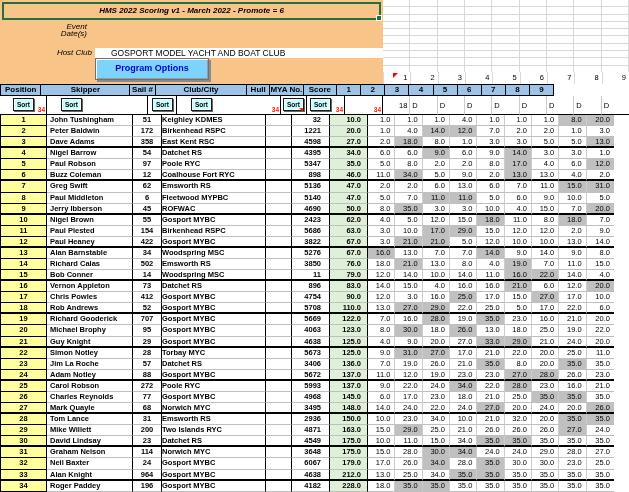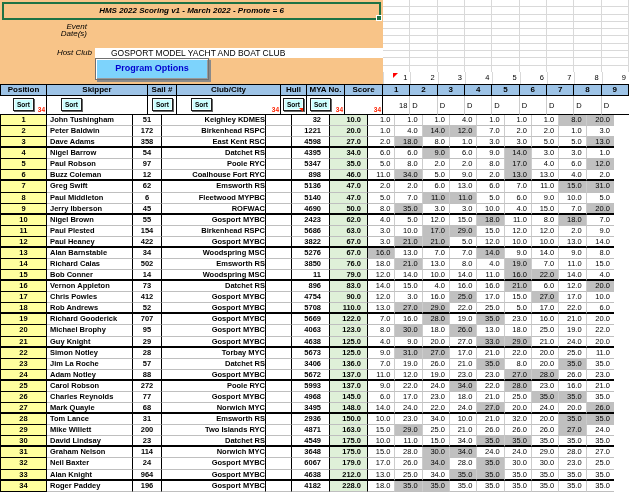--- a/index.html
+++ b/index.html
@@ -24,21 +24,21 @@
     background-image:
       repeating-linear-gradient(to right,transparent 0px,transparent 26.33px,#d9d9d9 26.33px,#d9d9d9 27.33px),
       repeating-linear-gradient(to bottom,transparent 0px,transparent 6.3px,#d9d9d9 6.3px,#d9d9d9 7.3px);}
   .race-num-row{position:absolute;left:383px;top:72px;width:246px;height:12px;display:flex;}
   .race-num-cell{width:27.333px;box-sizing:border-box;border-left:1px solid #d9d9d9;text-align:right;
     font-size:7.5px;line-height:12px;padding-right:3px;position:relative;color:#000;}
   .red-flag{position:absolute;right:12px;top:1px;width:0;height:0;
     border-top:5px solid #FF0000;border-right:5px solid transparent;}
 
   
-  .header-row{position:absolute;left:0;top:84px;width:629px;height:12px;display:flex;}
+  .header-row{position:absolute;left:0;top:84px;width:554px;height:12px;display:flex;}
   .hcell{box-sizing:border-box;background:#9DC3E6;border-top:1px solid #000;border-bottom:1px solid #000;
     border-right:1px solid #000;font-weight:bold;font-size:8px;line-height:10px;text-align:center;
     color:#000;overflow:hidden;white-space:nowrap;}
   .hcell.first{border-left:1px solid #000;}
 
   
   .sort-row{position:absolute;left:0;top:96px;width:629px;height:19px;display:flex;}
   .scell{box-sizing:border-box;position:relative;border-right:1px solid #000;border-bottom:1px solid #000;
     font-size:7.5px;color:#000;}
   .scell.race{border-right:1px solid #cccccc;font-size:7.5px;line-height:12px;}
@@ -53,21 +53,21 @@
   .discard-flag{position:absolute;left:2px;top:4px;}
 
   
   .rows-wrap{position:absolute;left:0;top:115px;width:629px;height:377px;overflow:hidden;}
   .trow{display:flex;height:11.088px;}
   .c{box-sizing:border-box;border-right:1px solid #000;border-bottom:1px solid #bfbfbf;
     font-size:7.5px;font-weight:bold;line-height:10.5px;color:#000;overflow:hidden;white-space:nowrap;}
   .c.pos{width:47px;background:#FFFF9E;text-align:center;border-left:1px solid #000;border-bottom:1px solid #000;}
   .c.skip{width:86px;padding-left:3px;}
   .c.sail{width:29px;text-align:center;}
-  .c.club{width:104px;text-align:right;}
+  .c.club{width:104px;text-align:left;}
   .c.hull{width:26px;}
   .c.mya{width:38px;text-align:right;padding-right:8px;}
   .c.score{width:38px;background:#DFF0D8;text-align:right;padding-right:6px;}
   .c.race{width:27.333px;font-weight:normal;text-align:right;padding-right:4px;border-right:1px solid #cccccc;}
   .c.race.last{border-right:none;}
   .c.race.discard{background:#C0C0C0;}
   .trow.group-end .c{border-bottom:2px solid #000;}
 </style>
 </head>
 <body>

